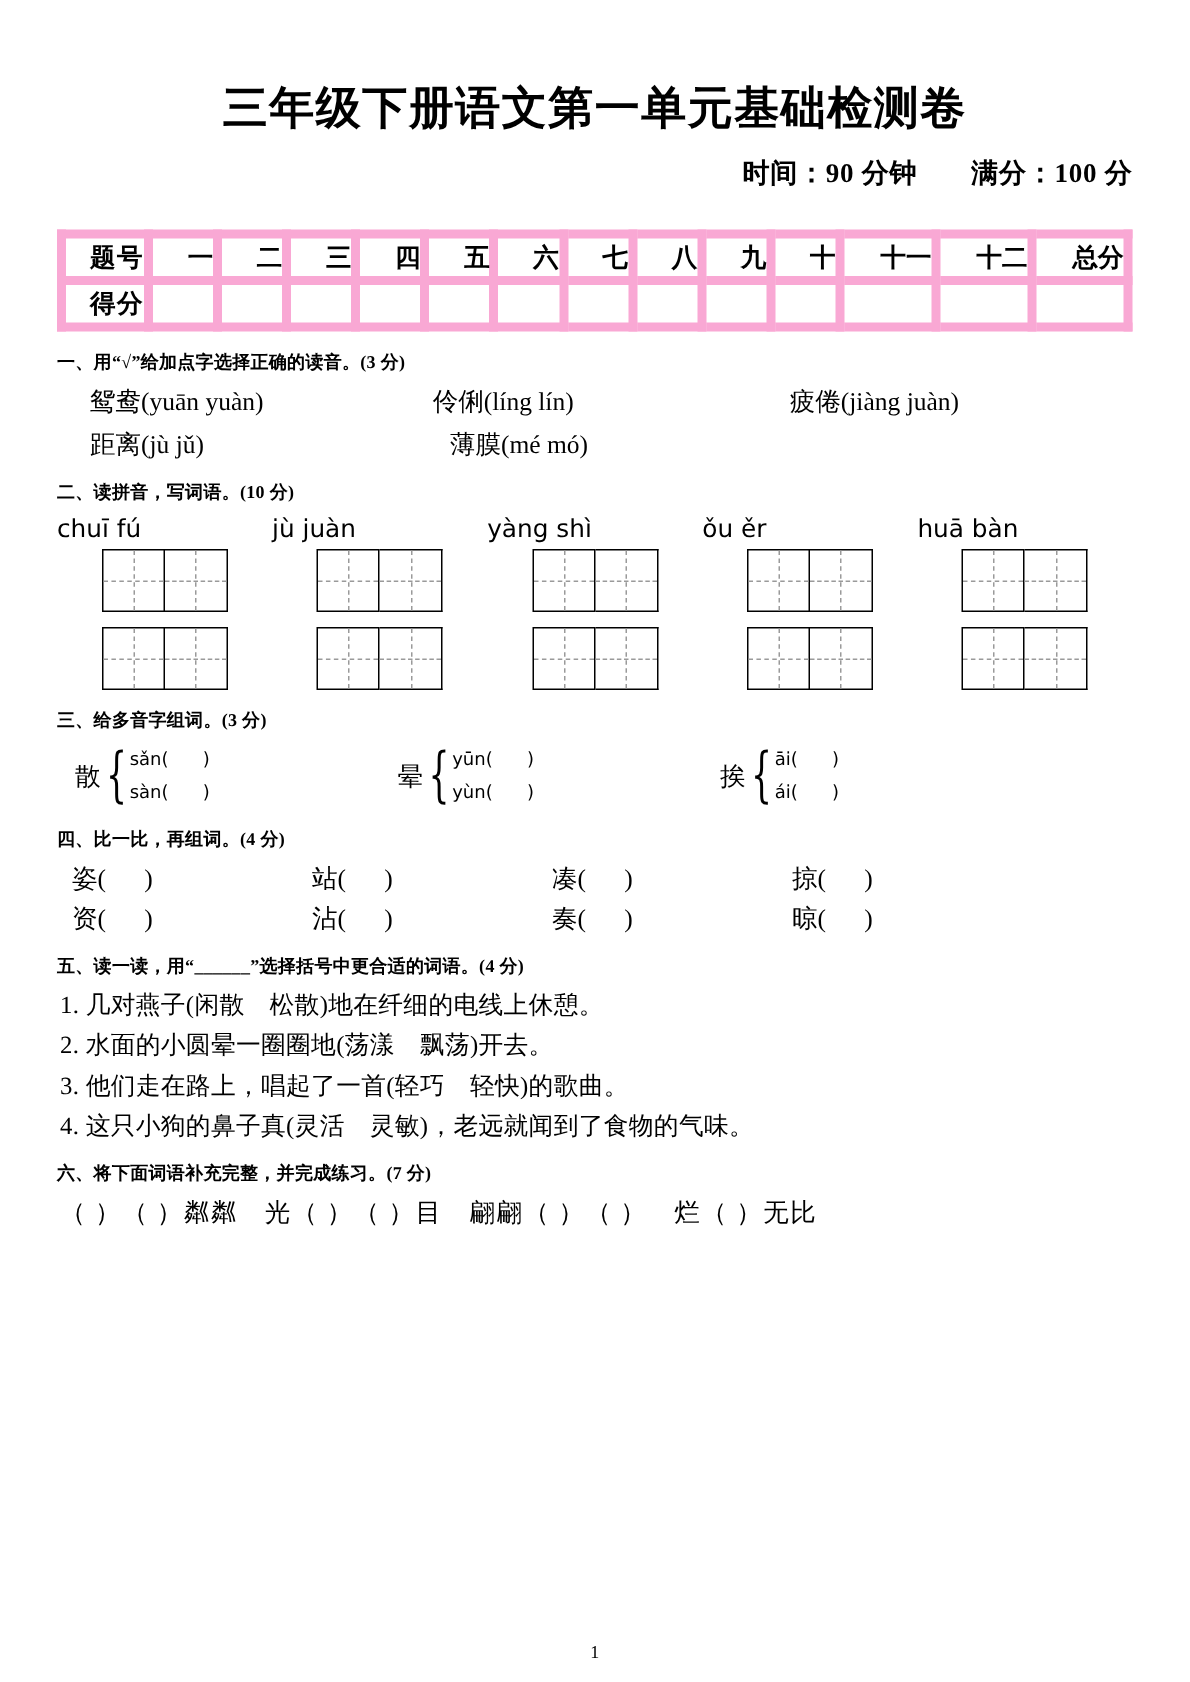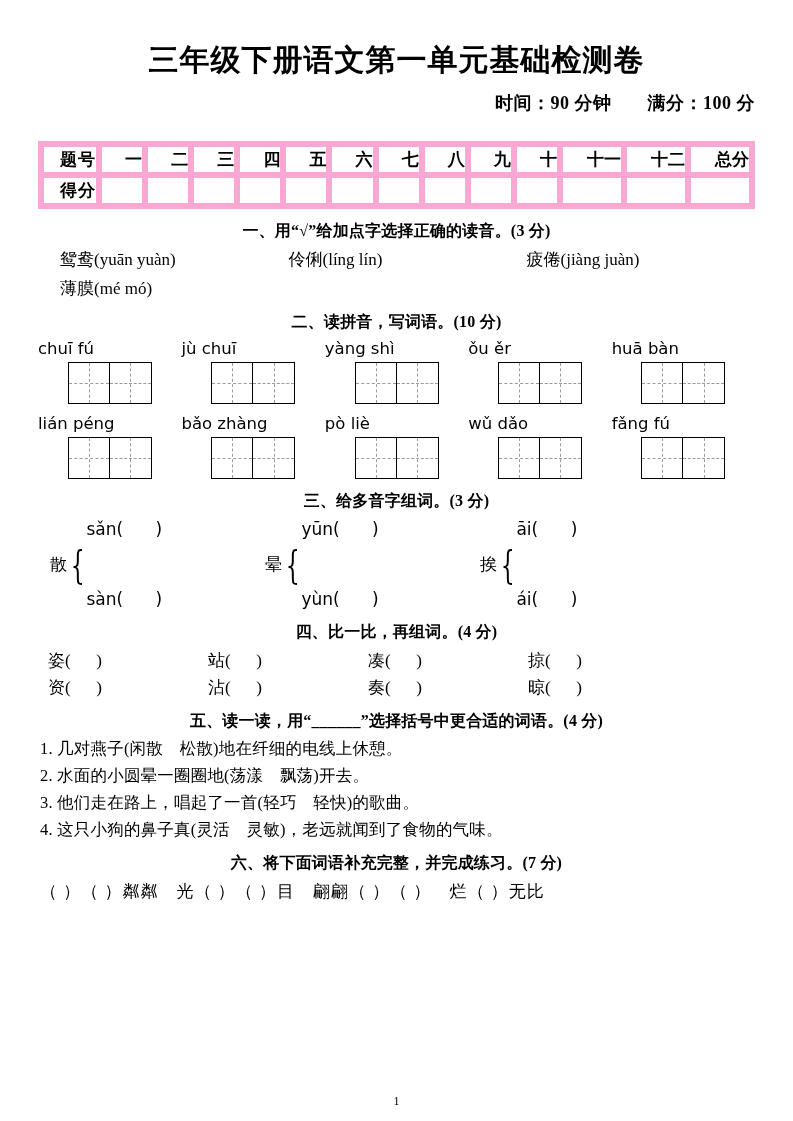--- a/index.html
+++ b/index.html
@@ -12,21 +12,21 @@
     height: 1121px;
     font-family: "Liberation Serif", "DejaVu Serif", serif;
     color: #000000;
     position: relative;
     overflow: hidden;
   }
   .page {
     width: 793px;
     height: 1121px;
     box-sizing: border-box;
-    padding: 28px 38px 10px 38px;
+    padding: 40px 38px 10px 38px;
     position: relative;
   }
   .doc-title {
     text-align: center;
     font-family: "Liberation Serif", "DejaVu Serif", serif;
     font-weight: bold;
     font-size: 30px;
     letter-spacing: 1px;
     margin: 12px 0 10px 0;
   }
@@ -59,25 +59,24 @@
   }
   table.score-table td.label {
     width: 52px;
     letter-spacing: 1px;
   }
   table.score-table td.wide {
     width: 58px;
   }
 
   h2.section {
-    font-size: 16px;
+    font-size: 12px;
     font-weight: bold;
     margin: 12px 0 6px 0;
     letter-spacing: 0.2px;
-    text-align: center;
   }
 
   
   .pinyin-rows {
     margin: 0 0 2px 22px;
   }
   .pinyin-row {
     display: flex;
     font-size: 17px;
     margin-bottom: 6px;
@@ -159,23 +158,22 @@
     line-height: 34px;
     font-family: "DejaVu Serif", serif;
     transform: scaleX(0.55);
     display: inline-block;
     margin: 0 -4px 0 -4px;
   }
   .duoyin-item .pair {
     display: flex;
     flex-direction: column;
     font-family: "DejaVu Sans", sans-serif;
-    font-size: 17px;
+    font-size: 12px;
     line-height: 22px;
-    gap: 48px;
   }
   .duoyin-item .pair span {
     white-space: pre;
   }
 
   
   .cmp-row {
     display: flex;
     margin: 4px 0 0 10px;
     font-size: 17px;
@@ -260,29 +258,30 @@
     </table>
 
   <h2 class="section">一、用“√”给加点字选择正确的读音。(3 分)</h2>
   <div class="pinyin-rows">
     <div class="pinyin-row">
       <div class="cell"><span>鸳鸯</span><span>(yuān yuàn)</span></div>
       <div class="cell c2"><span>伶俐</span><span>(líng lín)</span></div>
       <div class="cell"><span>疲倦</span><span>(jiàng juàn)</span></div>
     </div>
     <div class="pinyin-row">
+      <div class="cell"><span>距离</span><span>(jù jǔ)</span></div>
       <div class="cell c2"><span>薄膜</span><span>(mé mó)</span></div>
     </div>
   </div>
 
   <h2 class="section">二、读拼音，写词语。(10 分)</h2>
   <div class="grid-block">
     <div class="grid-row-pinyin">
       <div class="p">chuī fú</div>
-      <div class="p">jù chuī</div>
+      <div class="p">jù juàn</div>
       <div class="p">yàng shì</div>
       <div class="p">ǒu ěr</div>
       <div class="p">huā bàn</div>
     </div>
     <div class="grid-row-boxes">
       <div class="bwrap">
           <div class="tianzi">
             <div class="cellbox"></div>
             <div class="cellbox"></div>
           </div>
@@ -304,27 +303,20 @@
             <div class="cellbox"></div>
             <div class="cellbox"></div>
           </div>
         </div>
       <div class="bwrap">
           <div class="tianzi">
             <div class="cellbox"></div>
             <div class="cellbox"></div>
           </div>
         </div>
-    </div>
-    <div class="grid-row-pinyin">
-      <div class="p">lián péng</div>
-      <div class="p">bǎo zhàng</div>
-      <div class="p">pò liè</div>
-      <div class="p">wǔ dǎo</div>
-      <div class="p">fǎng fú</div>
     </div>
     <div class="grid-row-boxes">
       <div class="bwrap">
           <div class="tianzi">
             <div class="cellbox"></div>
             <div class="cellbox"></div>
           </div>
         </div>
       <div class="bwrap">
           <div class="tianzi">

